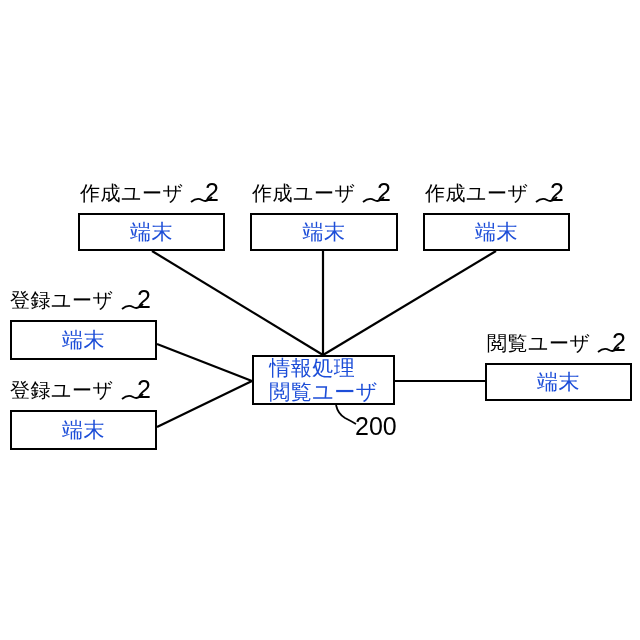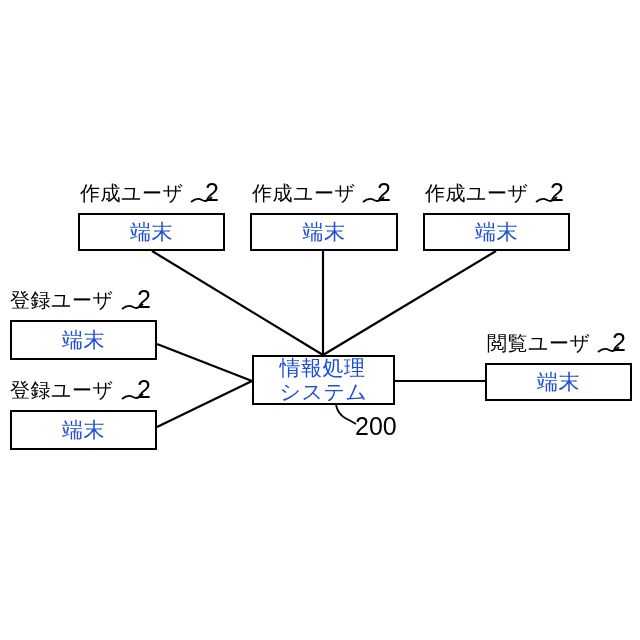--- a/index.html
+++ b/index.html
@@ -115,17 +115,17 @@
   </div>
 
   <div class="cap" style="left:487px; top:330px;">閲覧ユーザ</div>
   <div class="ref" style="left:612px; top:328px;">2</div>
   <div class="node" style="left:485px; top:363px; width:147px; height:38px;">
     <span class="node-label">端末</span>
   </div>
 
   <div class="node" style="left:252px; top:355px; width:143px; height:50px;">
     <span class="node-label">情報処理
-システム</span>
+閲覧ユーザ</span>
   </div>
   <div class="ref" style="left:355px; top:412px;">200</div>
 
 </div>
 
 </body></html>

